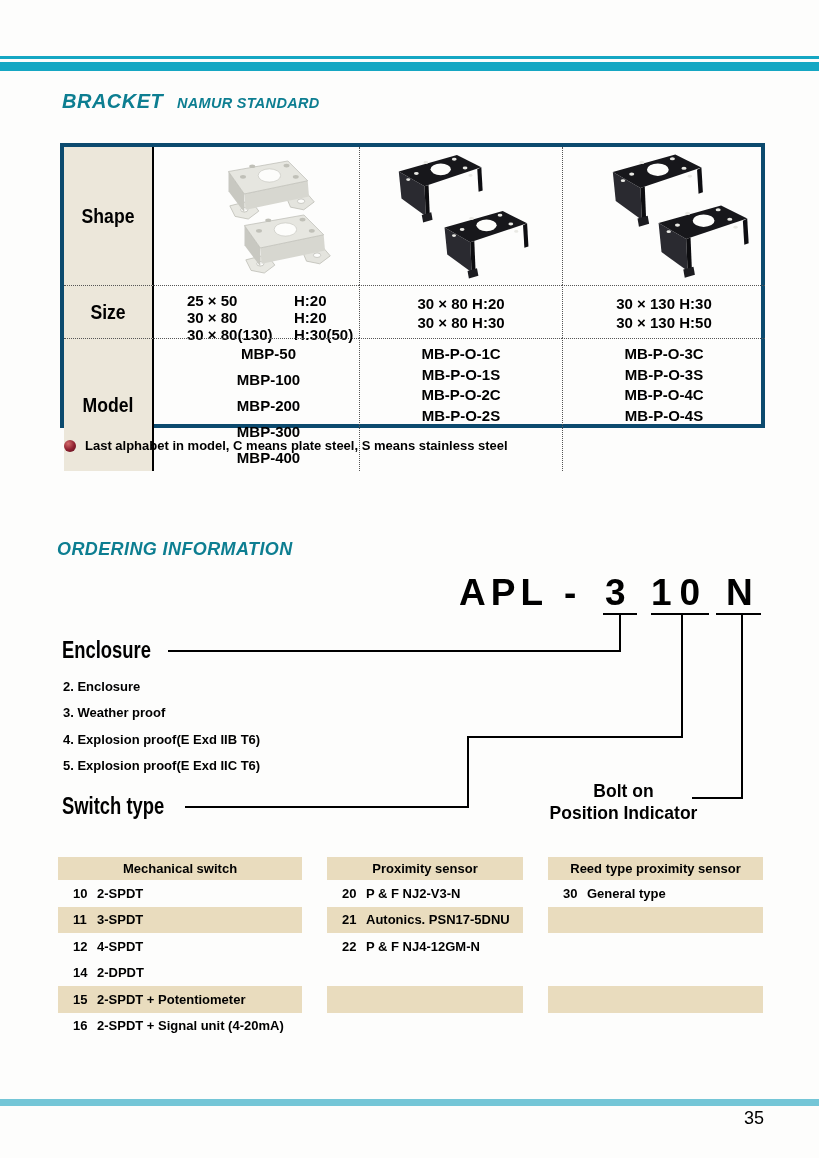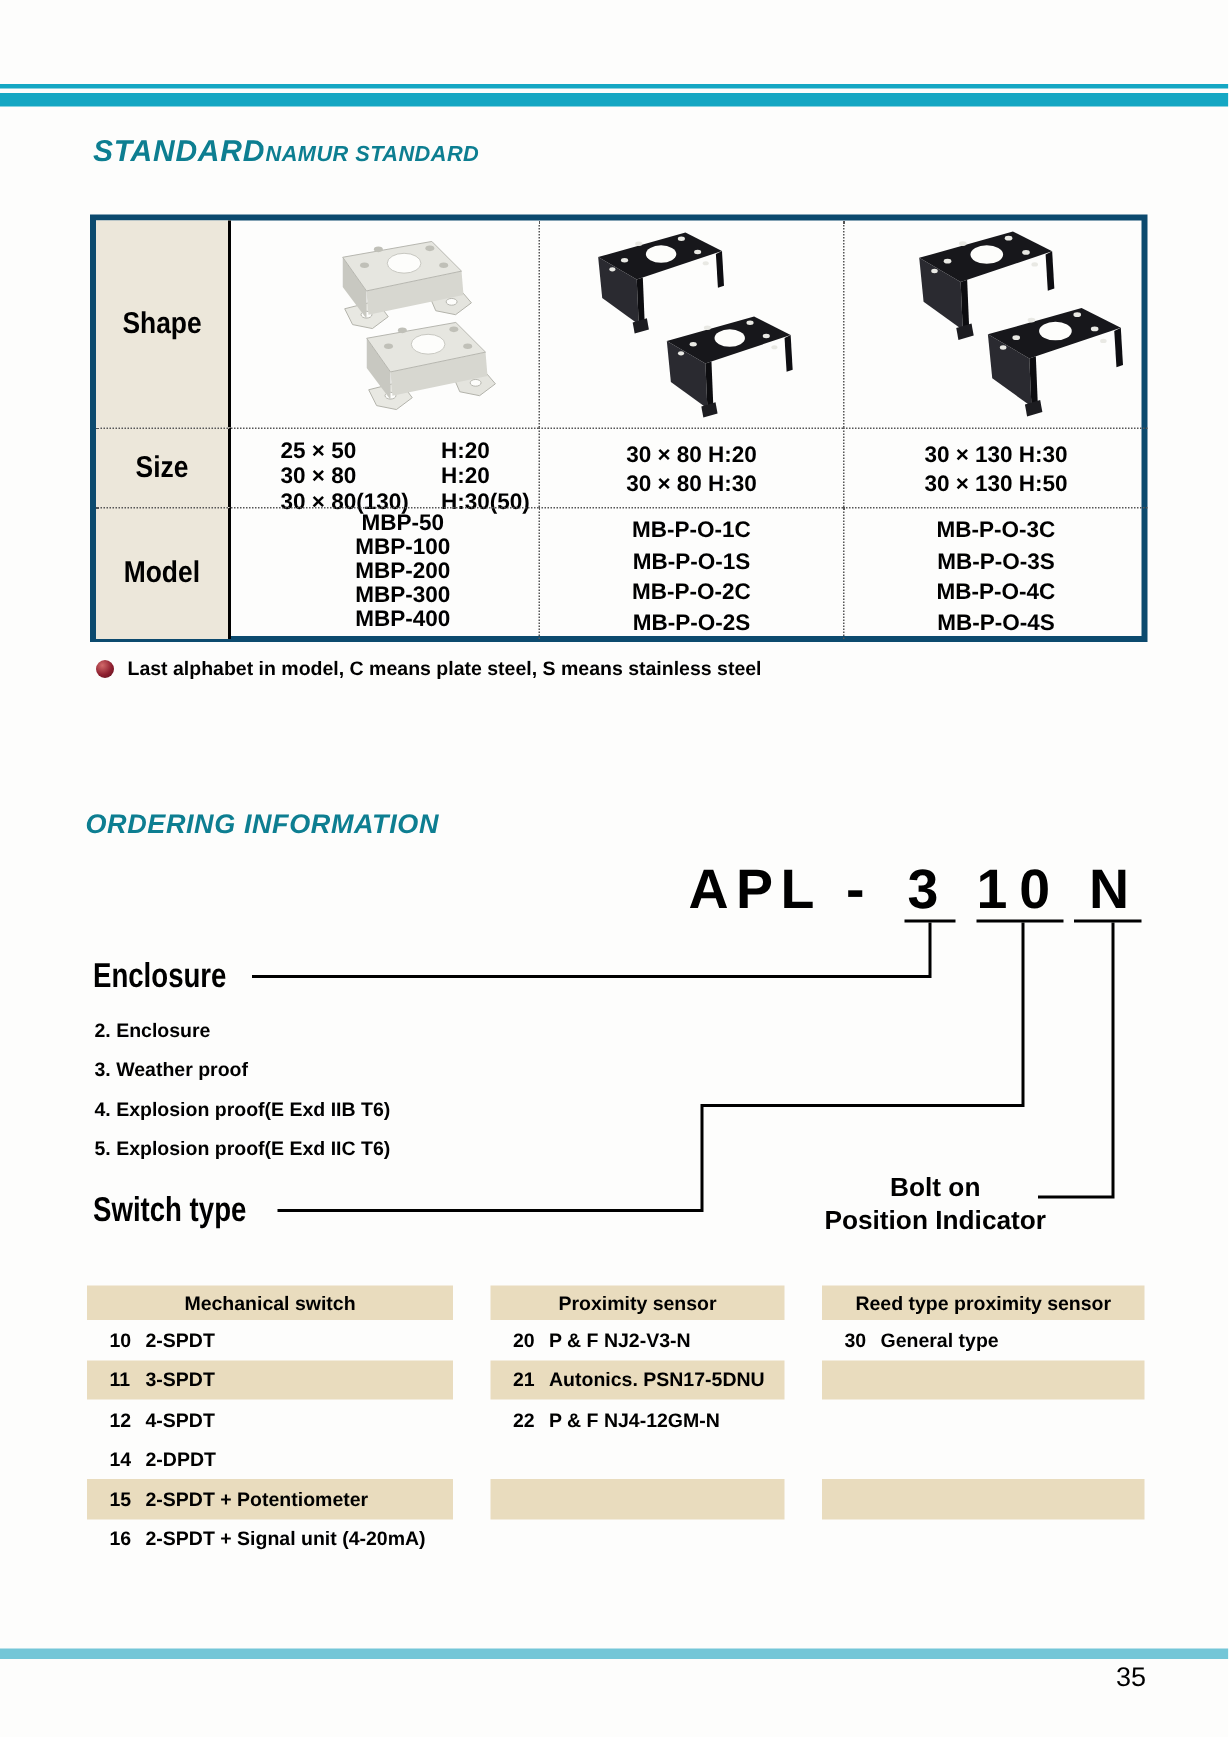--- a/index.html
+++ b/index.html
@@ -31,21 +31,21 @@
             align-items:center;justify-content:center;}
   .col-head span{font-size:20px;font-weight:bold;transform:scaleX(.88);}
   .dotted-t{border-top:1px dotted #555;}
   .dotted-l{border-left:1px dotted #555;}
   .shape-cell{position:relative;}
   .shape-cell svg{position:absolute;left:0;top:0;width:100%;height:100%;}
   .size1{display:flex;padding:6px 0 0 33px;font-size:15px;font-weight:bold;line-height:17px;}
   .size1 .dims{width:107px;}
   .size-c{text-align:center;padding-top:8px;font-size:15px;font-weight:bold;line-height:19px;}
   .model-c{text-align:center;font-size:15px;font-weight:bold;}
-  .model-1{padding-top:2px;line-height:16px;padding-left:24px;}
+  .model-1{padding-top:2px;line-height:26px;padding-left:24px;}
   .model-23{padding-top:5px;line-height:20.5px;}
 
   
   .note{left:64px;top:438px;display:flex;align-items:center;gap:9px;}
   .bullet{width:12px;height:12px;border-radius:50%;
           background:radial-gradient(circle at 35% 30%,#d26a6a,#8e1f2f 55%,#570f1d);}
   .note-text{font-size:13px;font-weight:bold;}
 
   
   .code{top:573px;font-size:37px;font-weight:bold;line-height:40px;}
@@ -118,21 +118,21 @@
         <ellipse cx="120" cy="25" rx="3.5" ry="2.2" fill="#e9e9e4"></ellipse>
         <ellipse cx="36" cy="42" rx="3" ry="2" fill="#e9e9e4"></ellipse>
         <ellipse cx="128" cy="36" rx="3" ry="2" fill="#e9e9e4"></ellipse>
       </g>
     </defs>
   </svg>
 
   <div class="abs bar-thin"></div>
   <div class="abs bar-thick"></div>
 
-  <div class="abs h-bracket">STANDARD</div>
+  <div class="abs h-bracket">BRACKET</div>
   <div class="abs h-namur">NAMUR STANDARD</div>
 
   <div class="abs spec-table">
     <div class="col-head">
       <span>Shape</span>
       </div>
     <div class="shape-cell">
       <svg viewBox="0 0 205 138" preserveAspectRatio="none">
         <use href="#silver-bracket" transform="translate(56,10) scale(0.66)"></use>
         <use href="#silver-bracket" transform="translate(72,64) scale(0.66)"></use>

